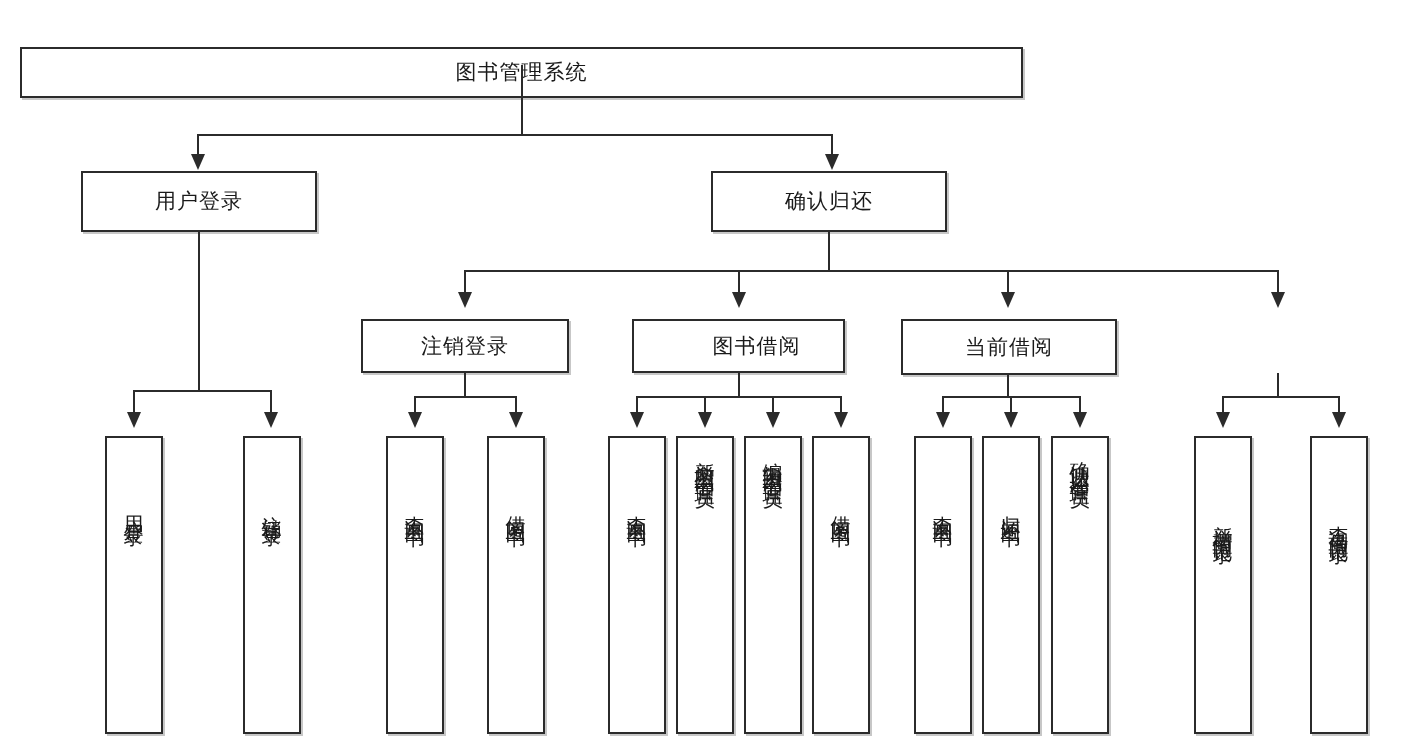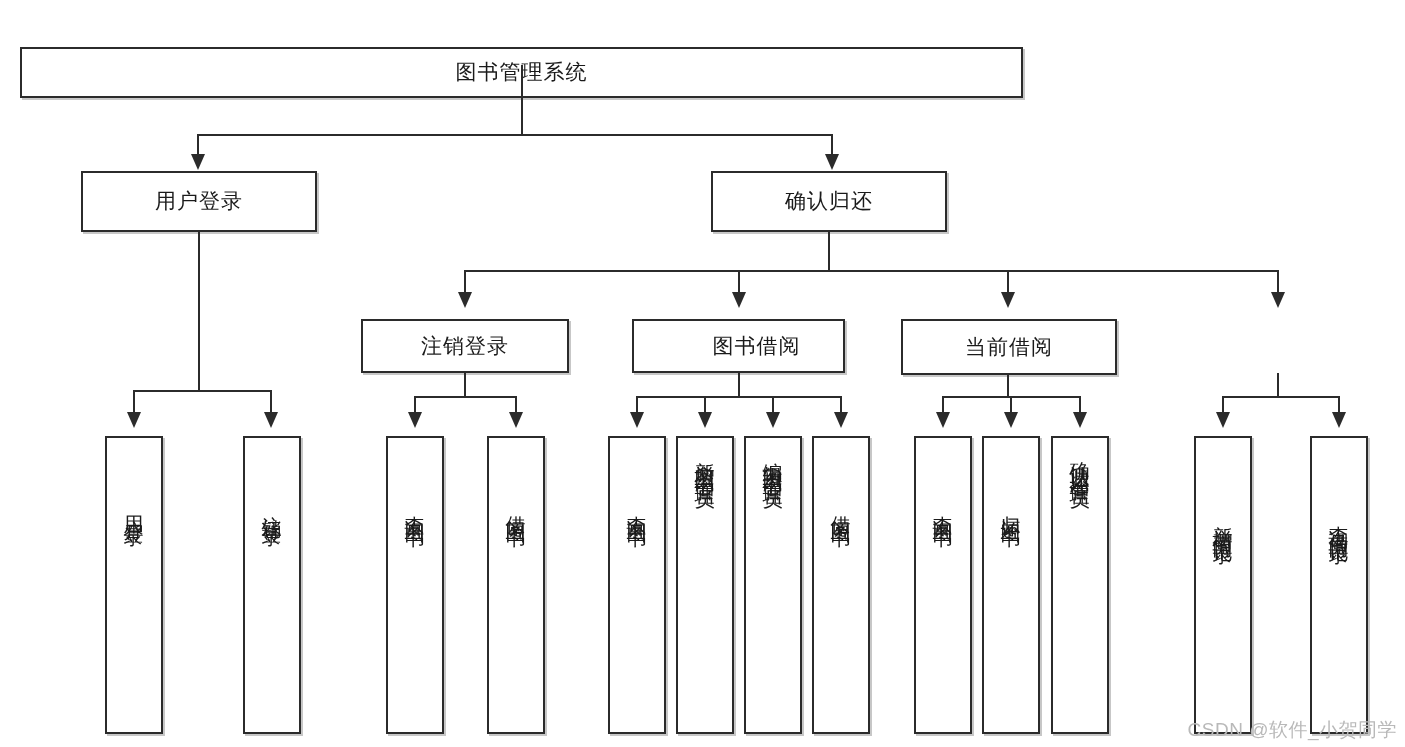--- a/index.html
+++ b/index.html
@@ -203,15 +203,14 @@
     <span class="label">确认归还（管理员）</span>
   </div>
 
   <div class="node vertical mid3" style="left:1194px; top:436px; width:58px; height:298px;">
     <span class="label">新增借阅记录</span>
   </div>
   <div class="node vertical mid3" style="left:1310px; top:436px; width:58px; height:298px;">
     <span class="label">查询借阅记录</span>
   </div>
 
-  <div id="watermark">CSDN @软件_小贺同学</div>
 
 </div>
 
 </body></html>

